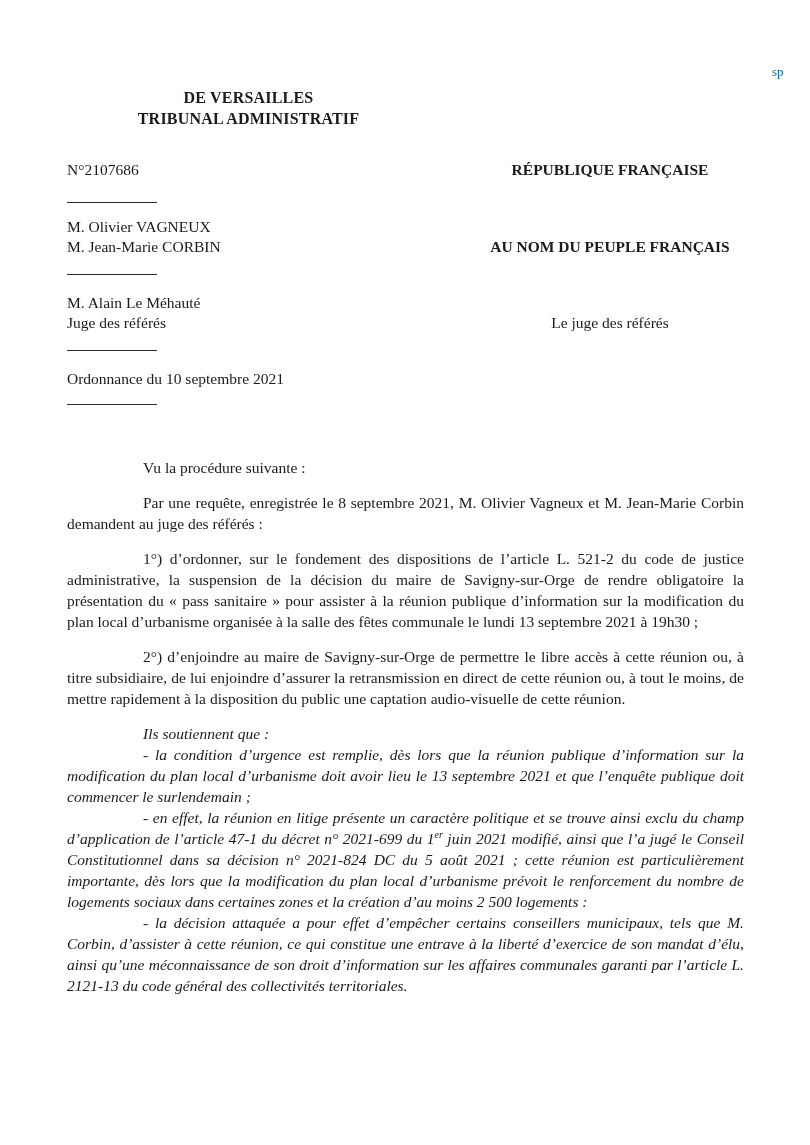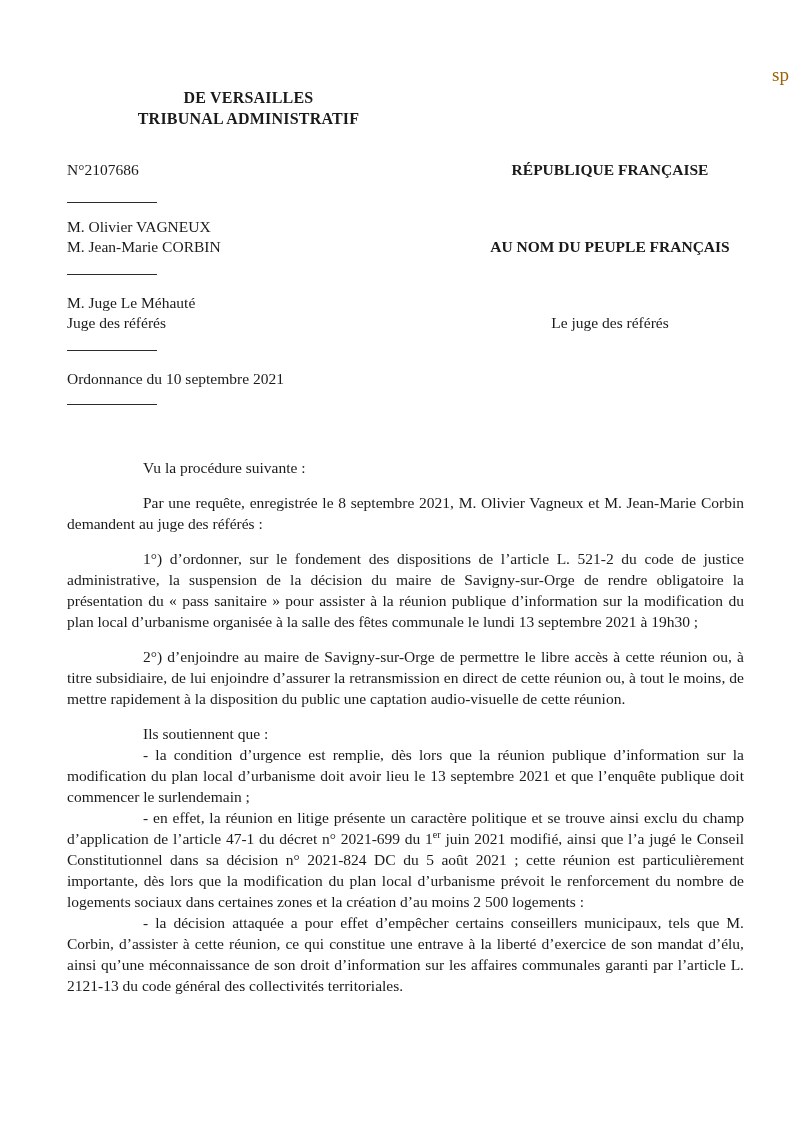--- a/index.html
+++ b/index.html
@@ -14,22 +14,22 @@
     background: #ffffff;
     font-family: "Liberation Serif", "DejaVu Serif", serif;
     color: #1a1a1a;
     font-size: 15.5px;
     overflow: hidden;
   }
   .abs { position: absolute; }
 
   .corner-mark {
     left: 772px; top: 64px;
-    font-size: 19px;
-    color: #a16207;
+    font-size: 13px;
+    color: #0369a1;
   }
   .court-header {
     left: 67px; top: 87px; width: 363px;
     text-align: center;
     font-weight: bold;
     font-size: 16px;
     line-height: 21px;
     letter-spacing: 0.2px;
   }
   .case-number   { left: 67px;  top: 161px; }
@@ -56,21 +56,21 @@
 
   .body-text {
     left: 67px; top: 457px; width: 677px;
     line-height: 21px;
     text-align: justify;
   }
   .body-text p {
     margin: 0 0 14px 0;
     text-indent: 76px;
   }
-  .body-text p.tight { margin-bottom: 0; }
+  .body-text p.tight { margin-bottom: 0; font-style: italic; }
   .body-text sup {
     font-size: 0.65em;
     vertical-align: super;
     line-height: 0;
   }
 </style>
 </head>
 <body>
 
 <div class="page">
@@ -86,21 +86,21 @@
   <div class="abs right-col republic">RÉPUBLIQUE FRANÇAISE</div>
 
   <div class="abs rule rule-1"></div>
 
   <div class="abs applicant-1">M. Olivier VAGNEUX</div>
   <div class="abs applicant-2">M. Jean-Marie CORBIN</div>
   <div class="abs right-col in-name">AU NOM DU PEUPLE FRANÇAIS</div>
 
   <div class="abs rule rule-2"></div>
 
-  <div class="abs judge-name">M. Juge Le Méhauté</div>
+  <div class="abs judge-name">M. Alain Le Méhauté</div>
   <div class="abs judge-title">Juge des référés</div>
   <div class="abs right-col judge-right">Le juge des référés</div>
 
   <div class="abs rule rule-3"></div>
 
   <div class="abs order-date">Ordonnance du 10 septembre 2021</div>
 
   <div class="abs rule rule-4"></div>
 
   <div class="abs body-text">

